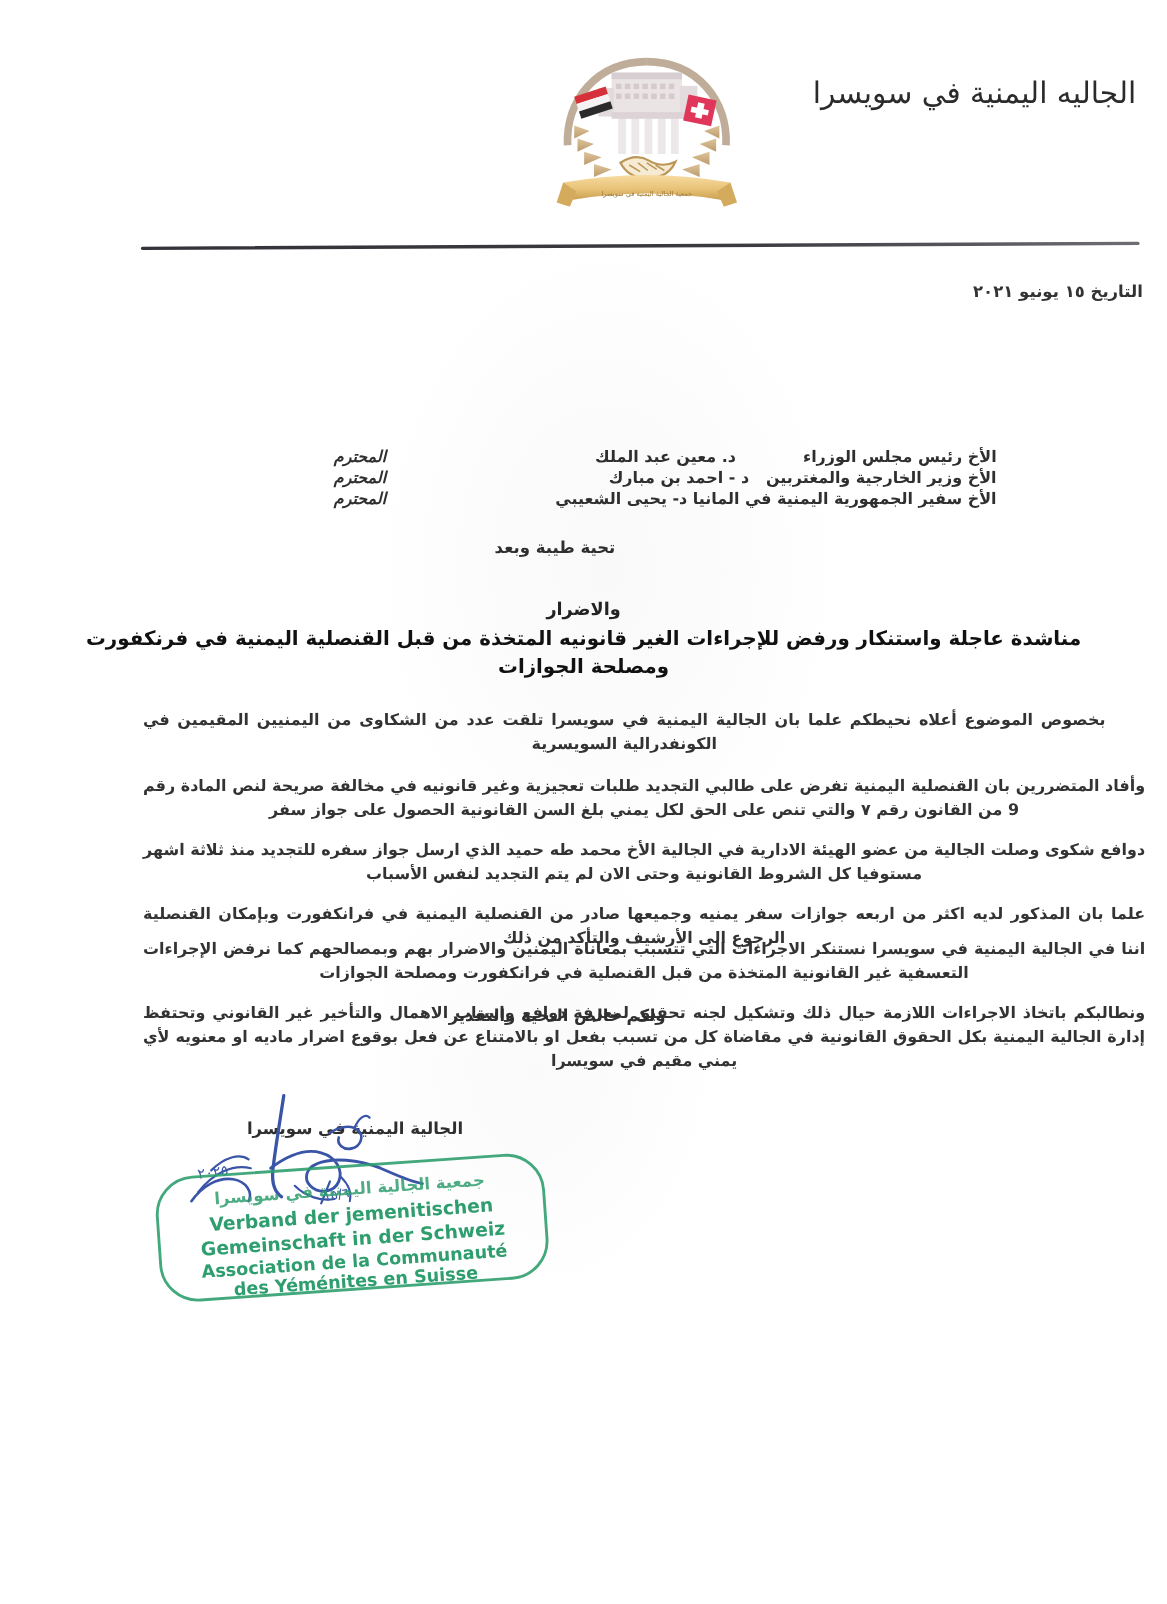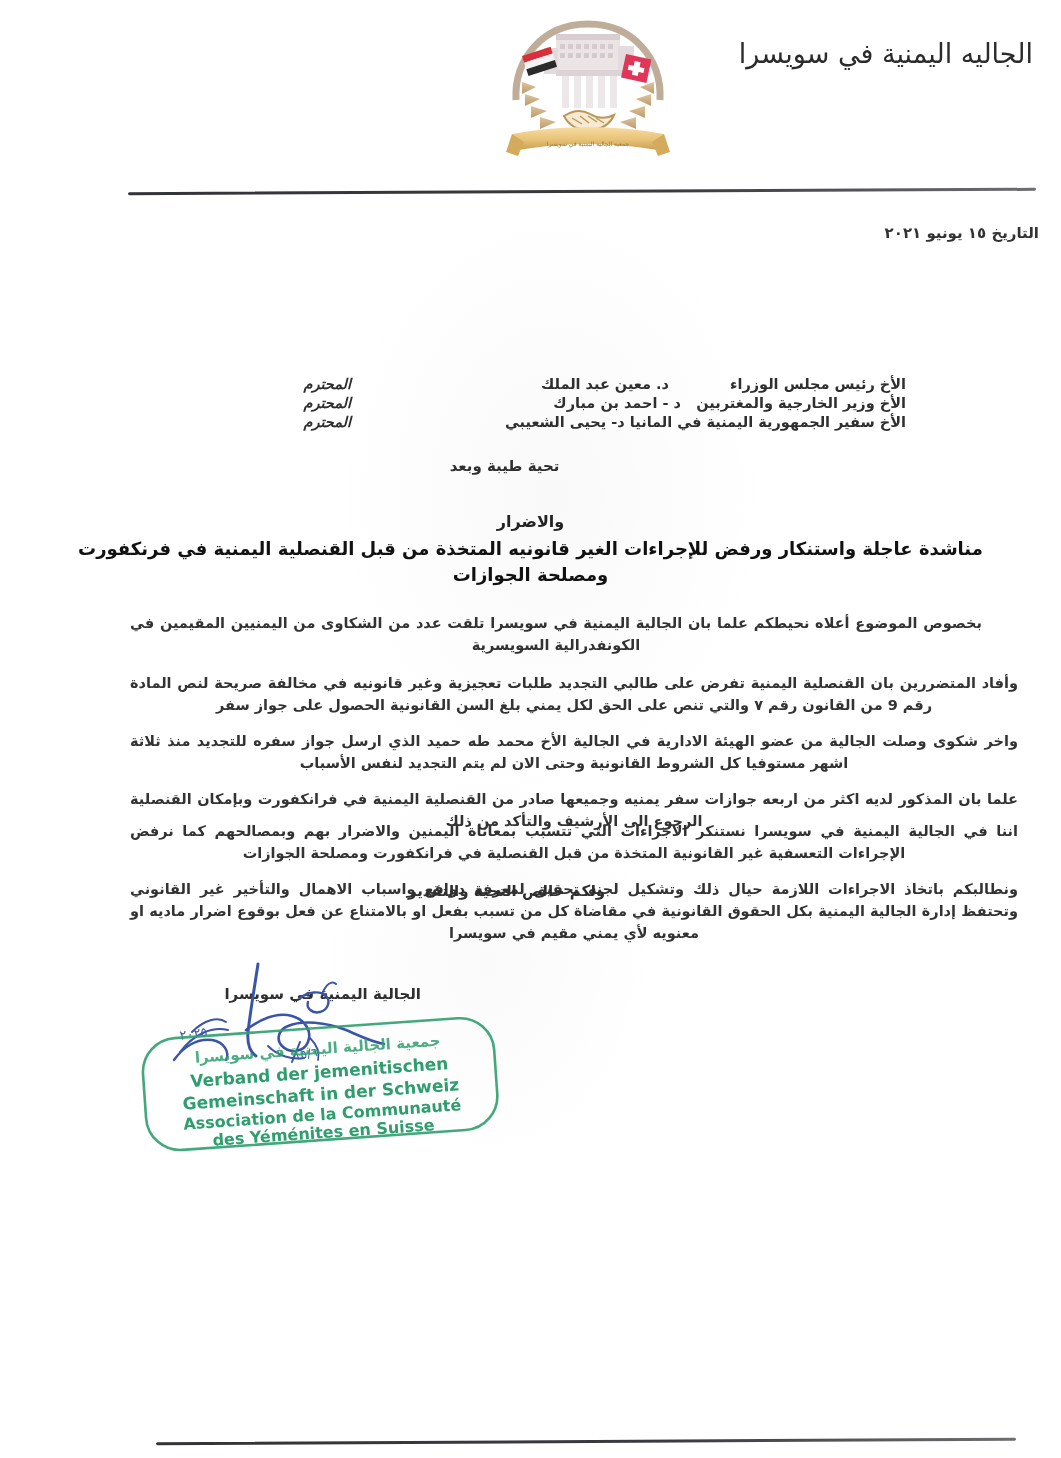--- a/index.html
+++ b/index.html
@@ -10,20 +10,21 @@
     font-family:"DejaVu Sans","Liberation Sans",sans-serif;
     position:relative;overflow:hidden;
     -webkit-font-smoothing:antialiased;
   }
   .page{
     position:absolute;inset:0;
     background:
       radial-gradient(ellipse 300px 420px at 52% 34%, rgba(120,110,115,0.045) 0%, rgba(255,255,255,0) 72%),
       radial-gradient(ellipse 240px 300px at 46% 66%, rgba(120,110,115,0.035) 0%, rgba(255,255,255,0) 70%),
       #ffffff;
+    margin-top: 32px;
   }
   
   .header{position:absolute;top:0;left:0;right:0;height:170px;}
   .emblem{
     position:absolute;left:498px;top:8px;width:180px;height:148px;
   }
   .org-title{
     position:absolute;right:28px;top:38px;width:380px;
     text-align:right;
     font-size:27px;color:#2b2b2b;
@@ -71,21 +72,21 @@
   .subject-block{position:absolute;top:512px;left:0;right:0;text-align:center;}
   .subject-label{font-size:16px;font-weight:bold;color:#232323;margin-bottom:5px;}
   .subject-line{
     font-size:18px;font-weight:bold;color:#111;
     line-height:1.45;padding:0 72px;
   }
 
   
   .body{
     position:absolute;top:612px;right:0;left:0;
-    padding:0 43px 0 130px;
+    padding:0 20px 0 130px;
     color:#2c2c2c;
   }
   .para{
     font-size:14.5px;font-weight:bold;line-height:1.52;
     text-align:justify;text-align-last:center;
     margin:0 0 12px 0;
     color:#333;
   }
   .para.p1{text-align-last:center;margin-bottom:16px;padding:0 36px 0 0;}
   .para.p2{margin-bottom:14px;}
@@ -233,21 +234,21 @@
 
   <div class="subject-block">
     <div class="subject-label">والاضرار</div>
     <div class="subject-line">مناشدة عاجلة واستنكار ورفض للإجراءات الغير قانونيه المتخذة من قبل القنصلية اليمنية في فرنكفورت</div>
     <div class="subject-line">ومصلحة الجوازات</div>
   </div>
 
   <div class="body">
     <p class="para p1">بخصوص الموضوع أعلاه نحيطكم علما بان الجالية اليمنية في سويسرا تلقت عدد من الشكاوى من اليمنيين المقيمين في الكونفدرالية السويسرية</p>
     <p class="para p3">وأفاد المتضررين بان القنصلية اليمنية تفرض على طالبي التجديد طلبات تعجيزية وغير قانونيه في مخالفة صريحة لنص المادة رقم 9 من القانون رقم ٧ والتي تنص على الحق لكل يمني بلغ السن القانونية الحصول على جواز سفر</p>
-    <p class="para p4">واخر شكوى وصلت الجالية من عضو الهيئة الادارية في الجالية الأخ محمد طه حميد الذي ارسل جواز سفره للتجديد منذ ثلاثة اشهر مستوفيا كل الشروط القانونية وحتى الان لم يتم التجديد لنفس الأسباب</p>
+    <p class="para p4">دوافع شكوى وصلت الجالية من عضو الهيئة الادارية في الجالية الأخ محمد طه حميد الذي ارسل جواز سفره للتجديد منذ ثلاثة اشهر مستوفيا كل الشروط القانونية وحتى الان لم يتم التجديد لنفس الأسباب</p>
     <p class="para p5">علما بان المذكور لديه اكثر من اربعه جوازات سفر يمنيه وجميعها صادر من القنصلية اليمنية في فرانكفورت وبإمكان القنصلية الرجوع الى الأرشيف والتأكد من ذلك</p>
   </div>
 
   <div class="body" style="top:820px;">
     <p class="para p2">اننا في الجالية اليمنية في سويسرا نستنكر الاجراءات التي تتسبب بمعاناة اليمنين والاضرار بهم وبمصالحهم كما نرفض الإجراءات التعسفية غير القانونية المتخذة من قبل القنصلية في فرانكفورت ومصلحة الجوازات</p>
     <p class="para p3">ونطالبكم باتخاذ الاجراءات اللازمة حيال ذلك وتشكيل لجنه تحقيق لمعرفة دوافع واسباب الاهمال والتأخير غير القانوني وتحتفظ إدارة الجالية اليمنية  بكل الحقوق القانونية في مقاضاة كل من تسبب بفعل او بالامتناع عن فعل بوقوع اضرار ماديه او معنويه لأي يمني مقيم في سويسرا</p>
   </div>
 
   <div class="closing">ولكم خالص التحية والتقدير</div>
 

